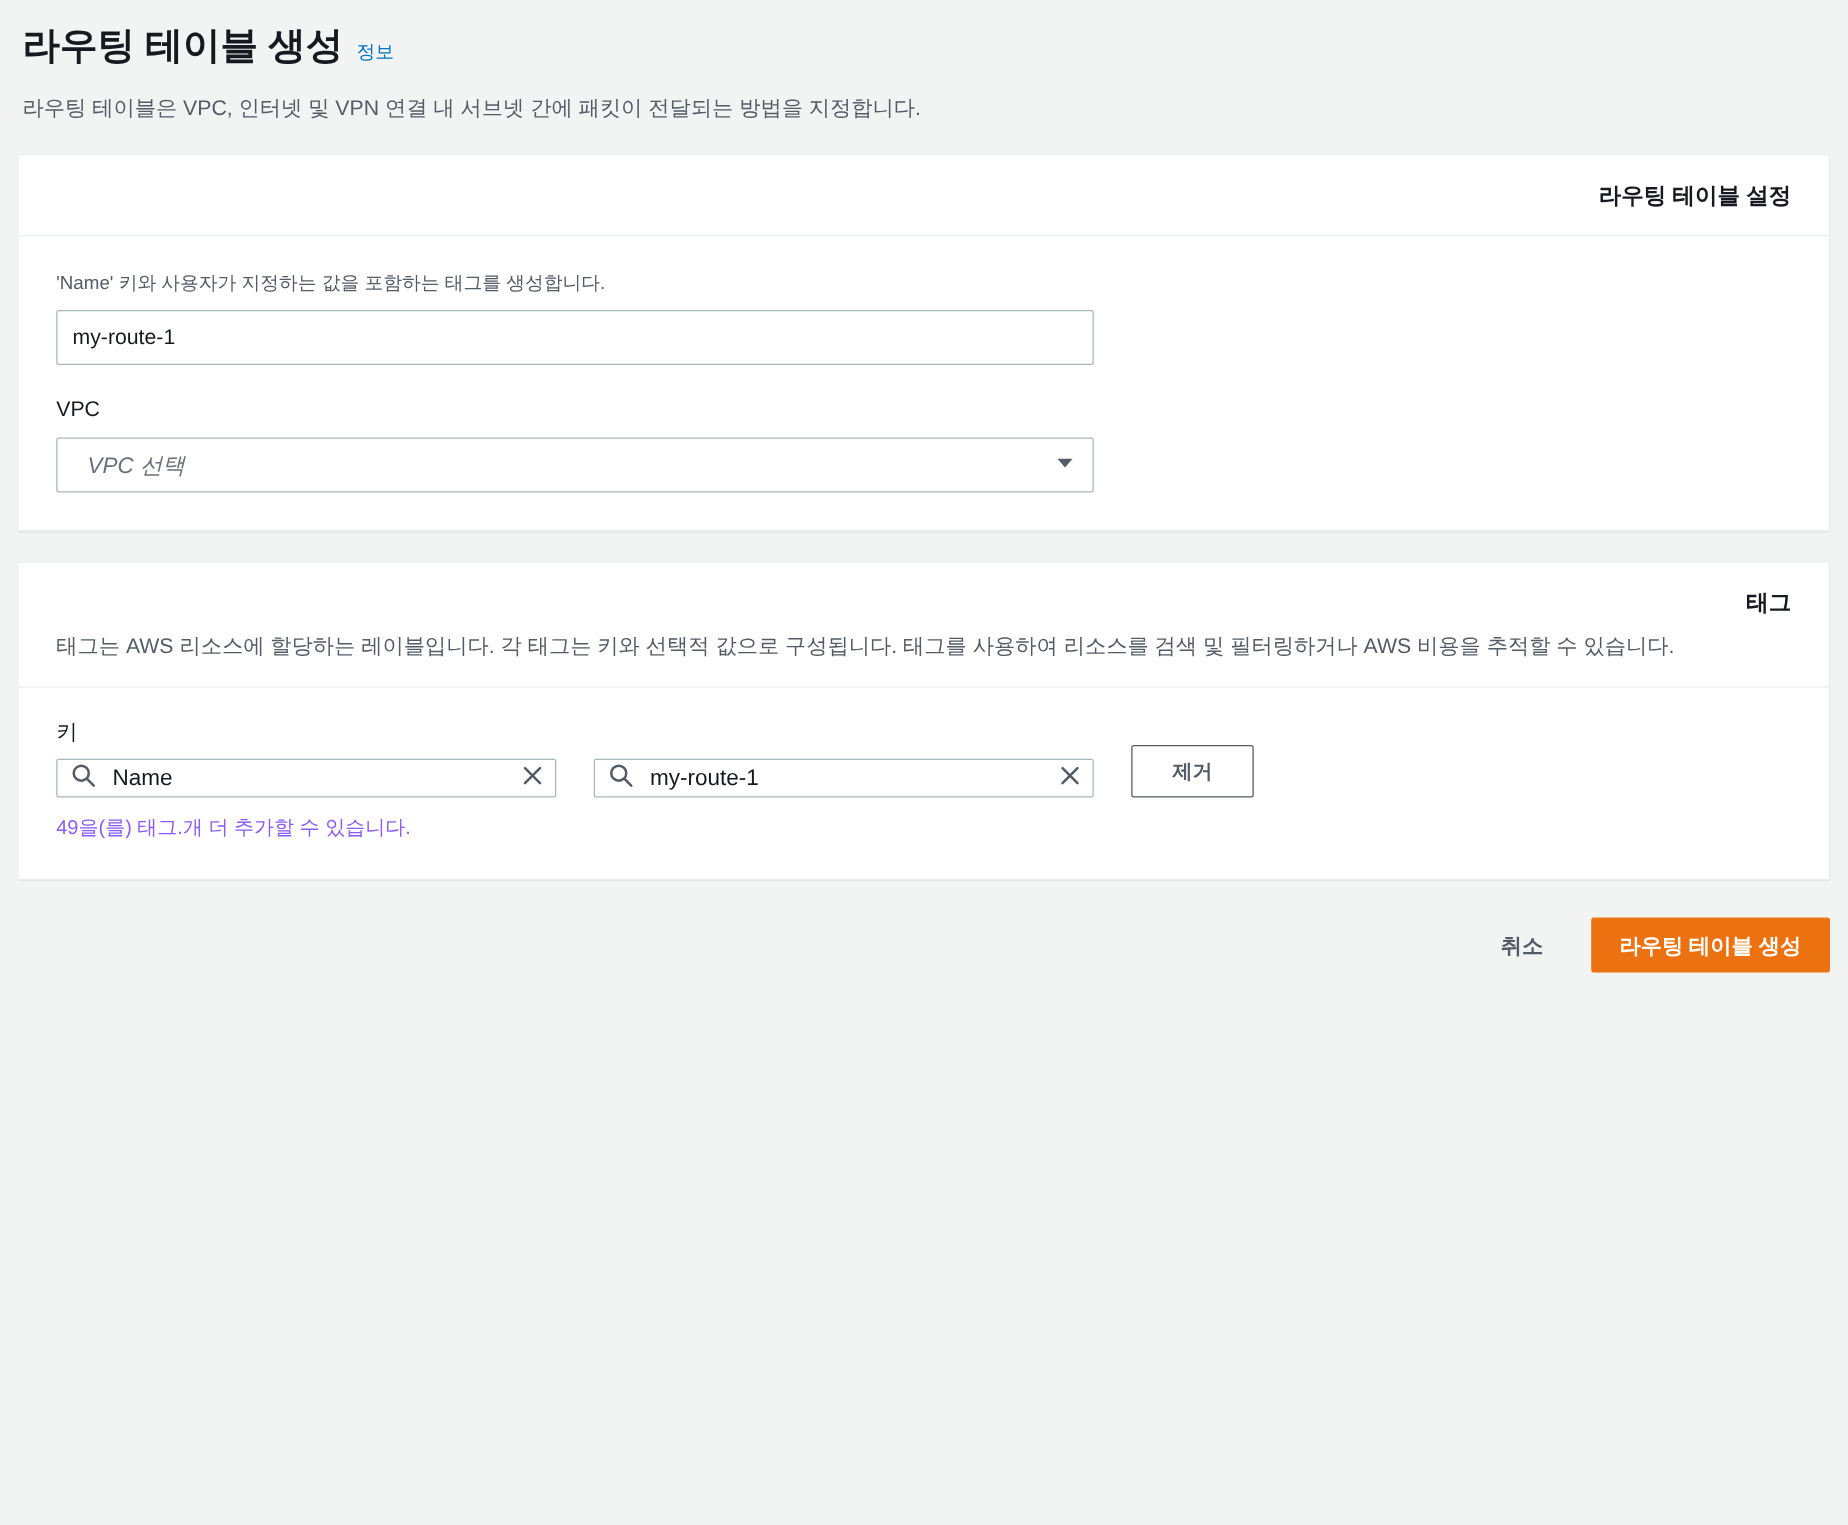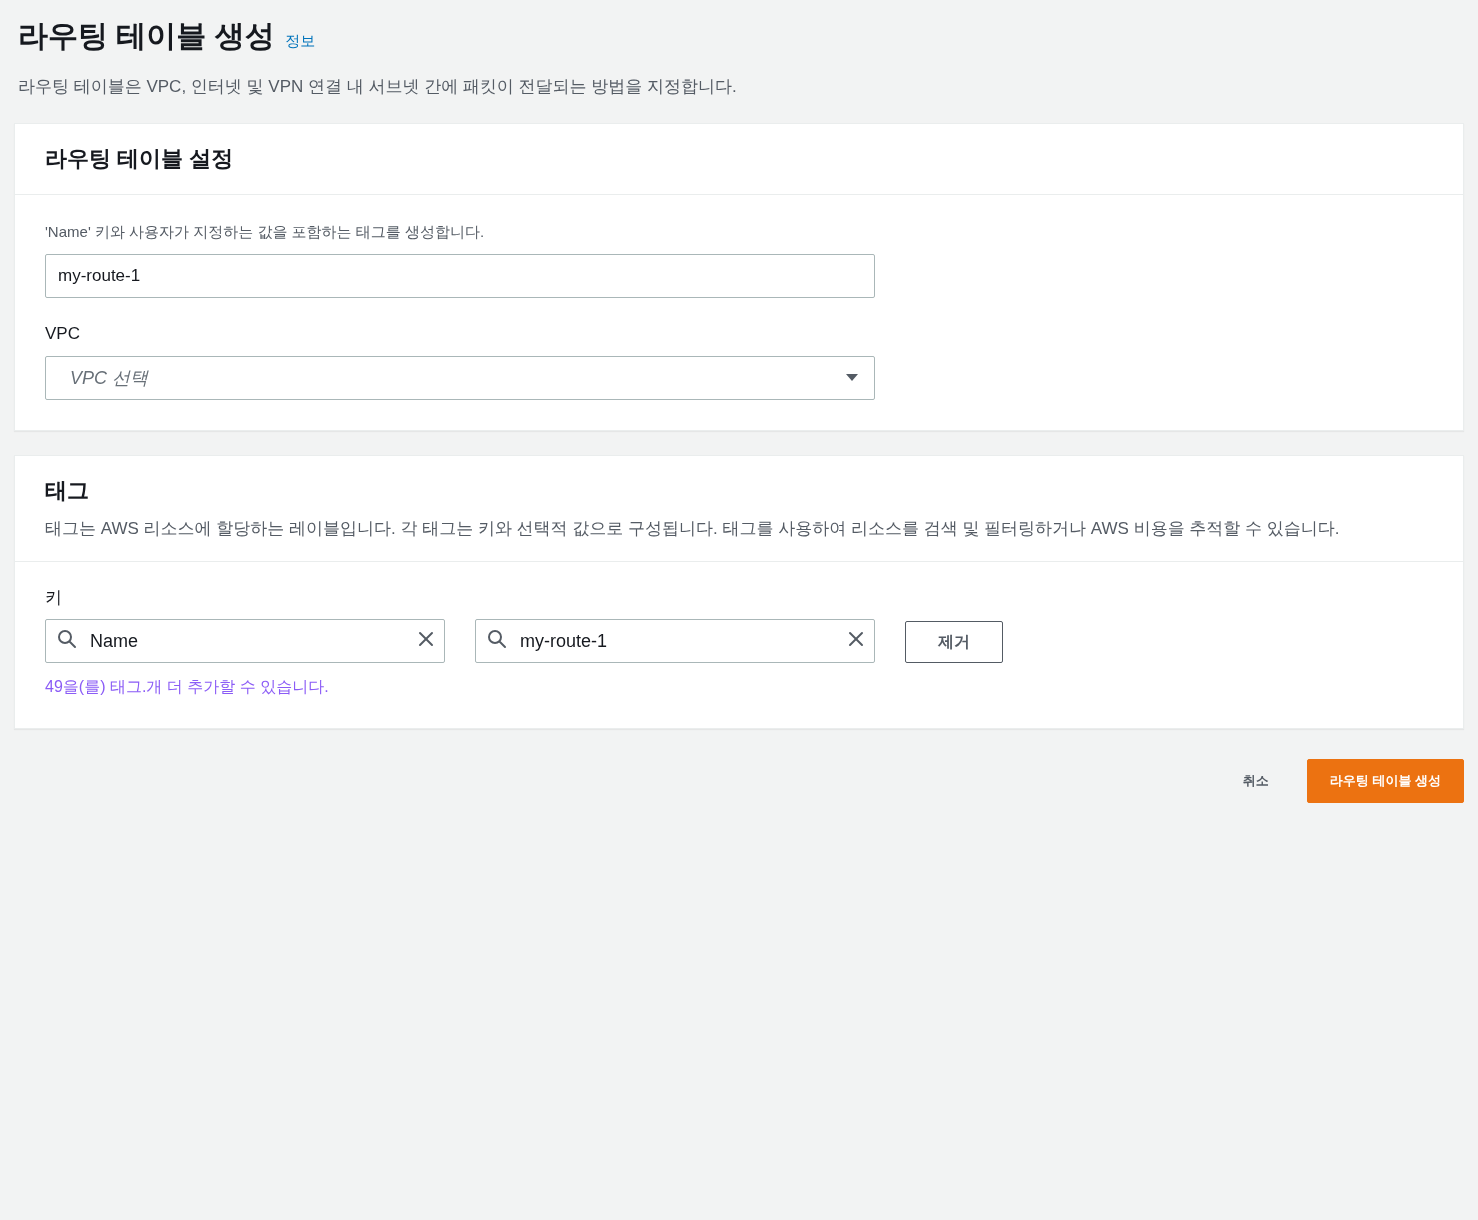--- a/index.html
+++ b/index.html
@@ -42,23 +42,24 @@
       background: #fff;
       border: 1px solid #eaeded;
       box-shadow: 0 1px 1px rgba(0,0,0,0.05);
       margin: 24px 14px 0 14px;
     }
     .panel-header {
       padding: 20px 30px;
       border-bottom: 1px solid #eaeded;
     }
     .panel-title {
-      font-size: 22px;
+      font-size: 18px;
       font-weight: 700;
       color: #16191f;
+      text-align: right;
     }
     .panel-body {
       padding: 24px 30px 30px 30px;
     }
     .panel-desc {
       color: #545b64;
       font-size: 17px;
       margin-top: 10px;
       line-height: 1.5;
     }
@@ -136,21 +137,21 @@
       font-size: 17px;
       color: #16191f;
       margin-bottom: 10px;
     }
     .tag-input-wrap {
       position: relative;
       width: 100%;
     }
     .tag-input {
       width: 100%;
-      height: 44px;
+      height: 31px;
       border: 1px solid #aab7b8;
       border-radius: 2px;
       padding: 0 40px 0 44px;
       font-size: 18px;
       color: #16191f;
     }
     .search-icon {
       position: absolute;
       left: 12px;
       top: 50%;
@@ -164,21 +165,21 @@
       transform: translateY(-50%);
       color: #545b64;
       cursor: pointer;
     }
     .btn {
       height: 44px;
       padding: 0 22px;
       border: 1px solid #545b64;
       background: #fff;
       border-radius: 2px;
-      font-size: 13px;
+      font-size: 17px;
       font-weight: 700;
       color: #545b64;
       cursor: pointer;
       display: inline-flex;
       align-items: center;
     }
     .btn-small {
       height: 42px;
       padding: 0 32px;
       font-size: 16px;

